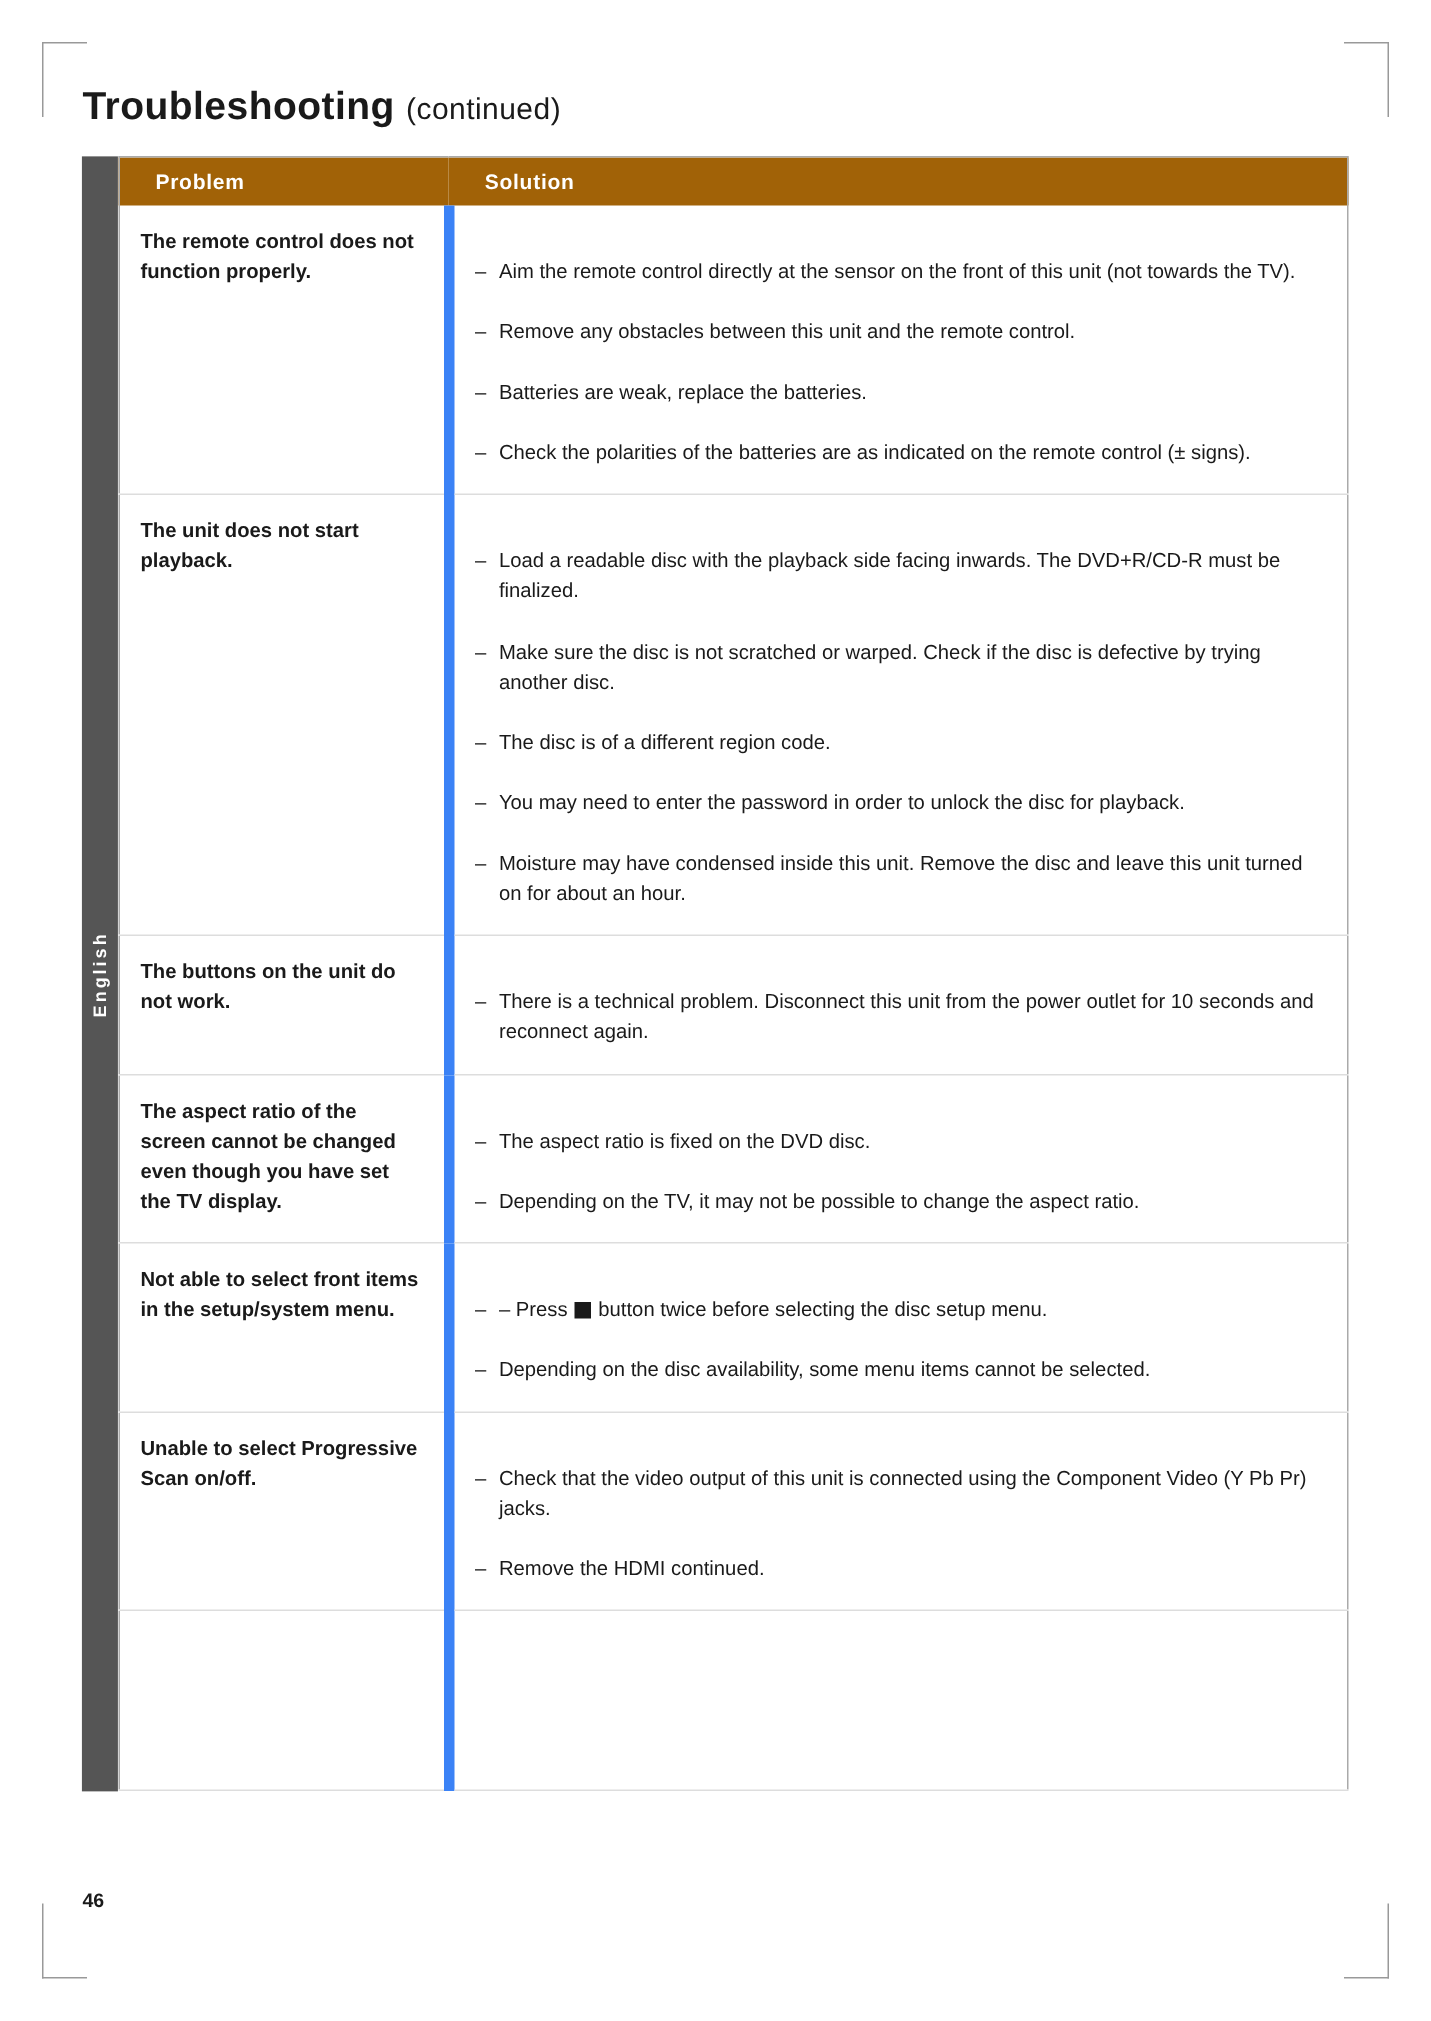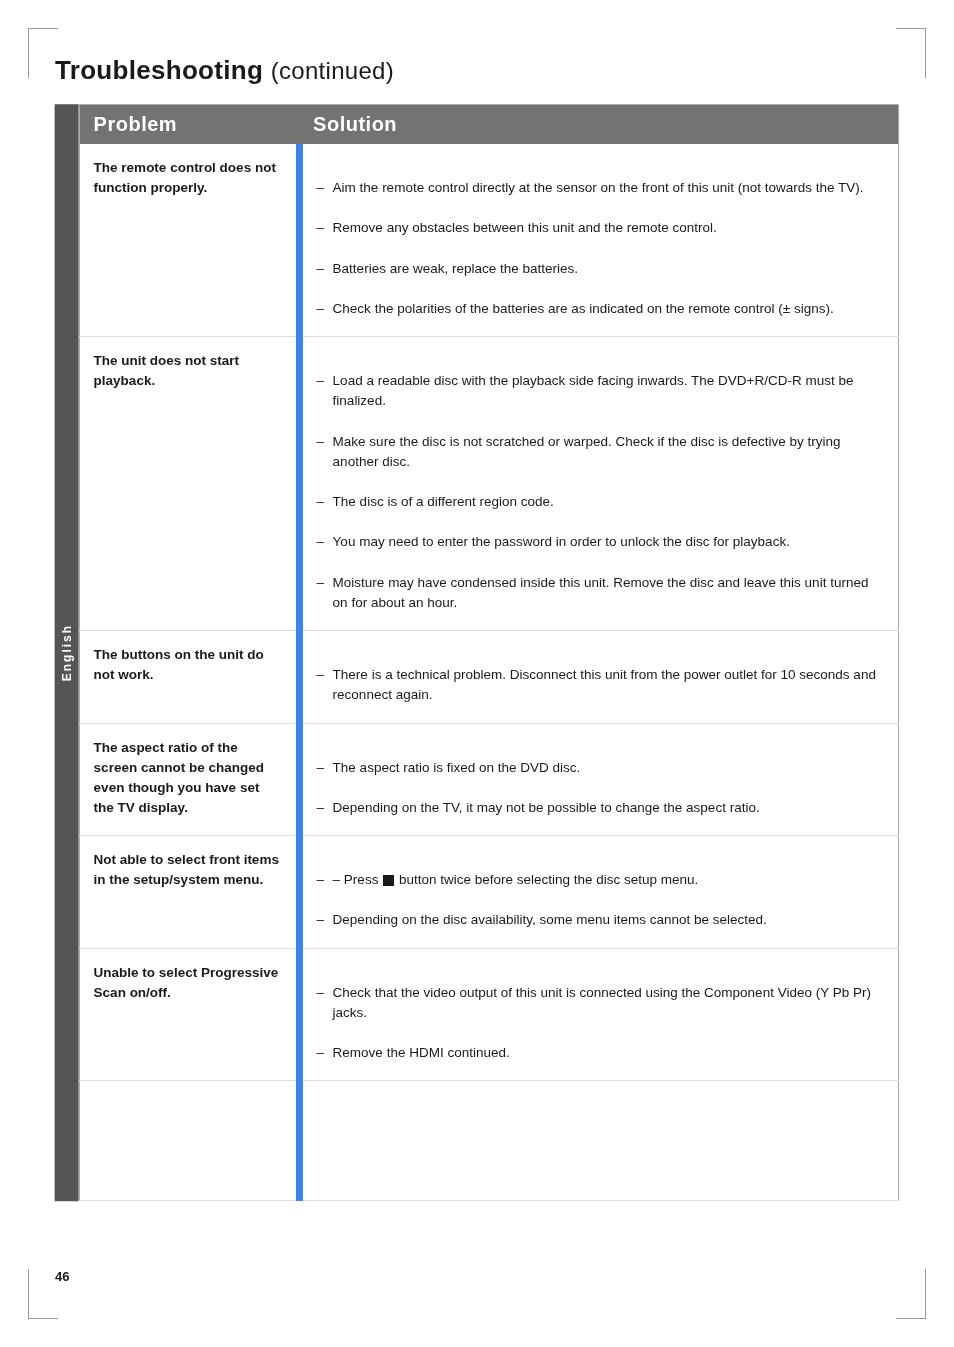--- a/index.html
+++ b/index.html
@@ -72,21 +72,21 @@
 
     .page-title {
       font-size: 26px;
       font-weight: bold;
       color: #1a1a1a;
       margin-bottom: 18px;
       letter-spacing: 0.3px;
     }
 
     .page-title span.continued {
-      font-size: 24px;
+      font-size: 20px;
       font-weight: normal;
       color: #1a1a1a;
     }
 
     .table-container {
       display: flex;
       width: 100%;
     }
 
     
@@ -107,25 +107,25 @@
       margin-right: 0;
     }
 
     .main-table {
       width: 100%;
       border-collapse: collapse;
       border: 1px solid #aaa;
     }
 
     .main-table thead tr th {
-      background: #737373;
+      background: #a16207;
       color: #ffffff;
-      font-size: 20px;
-      font-weight: bold;
-      padding: 8px 14px;
+      font-size: 14px;
+      font-weight: bold;
+      padding: 8px 24px;
       text-align: left;
       letter-spacing: 0.5px;
     }
 
     .main-table tbody tr td {
       vertical-align: top;
       padding: 14px 14px;
       border-bottom: 1px solid #ddd;
       font-size: 13.5px;
       line-height: 1.5;
@@ -158,21 +158,21 @@
 
     .solution-list li::before {
       content: '–';
       position: absolute;
       left: 0;
       top: 0;
     }
 
     .page-number {
       position: absolute;
-      bottom: 8px;
+      bottom: 18px;
       left: 0;
       font-size: 13px;
       font-weight: bold;
       color: #1a1a1a;
     }
 
     .stop-icon {
       display: inline-block;
       width: 11px;
       height: 11px;

